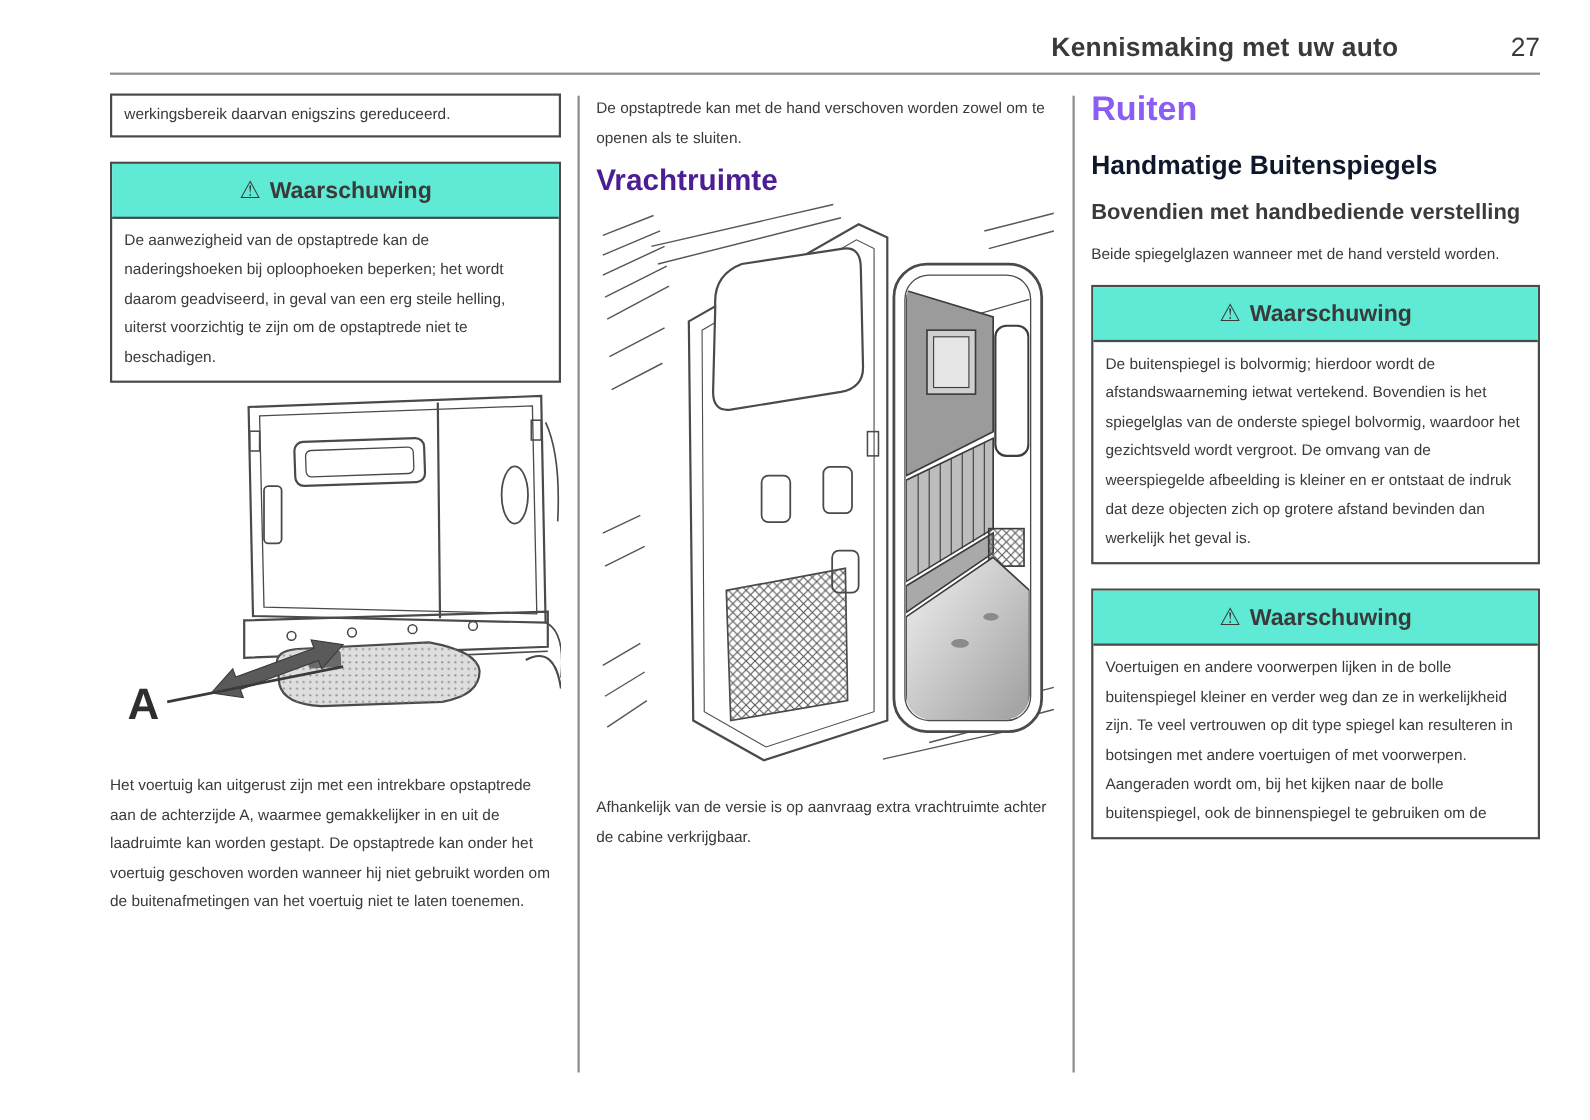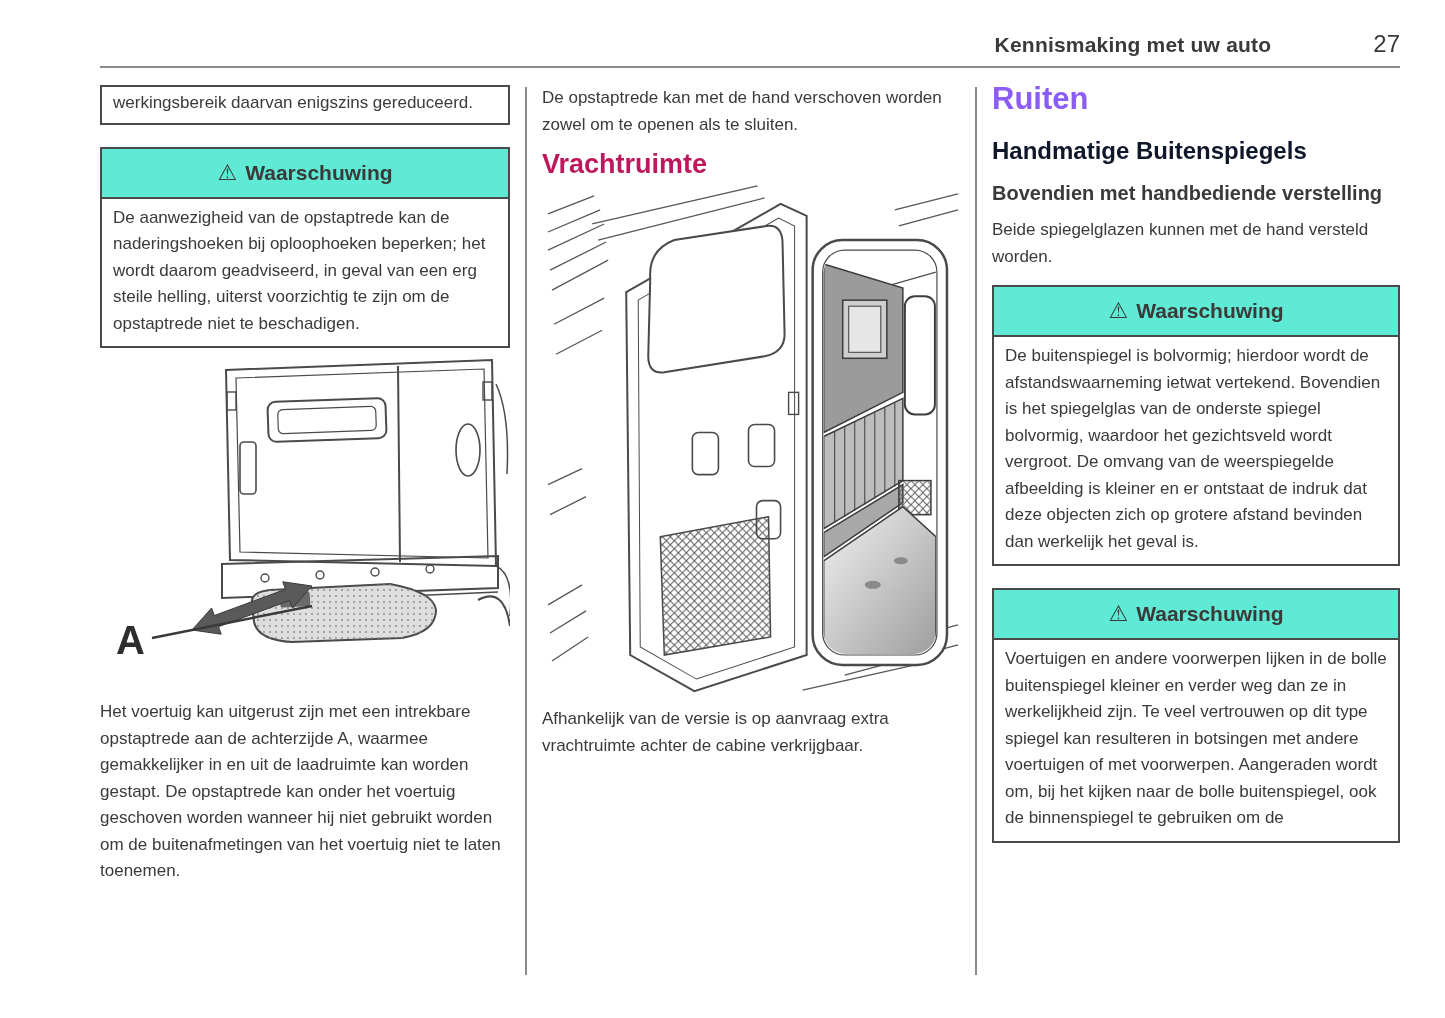--- a/index.html
+++ b/index.html
@@ -4,50 +4,50 @@
 <style>
   * { margin:0; padding:0; box-sizing:border-box; }
   html,body { background:#ffffff; }
   .page {
     position:relative; width:1445px; height:1018px; background:#fff;
     font-family:"Liberation Sans", sans-serif; color:#3a3a3a; overflow:hidden;
     padding:30px 45px 0 100px;
   }
   
   .pagehead { display:flex; justify-content:flex-end; align-items:baseline; gap:102px; padding-bottom:8px; }
-  .pagehead-title { font-size:21px; font-weight:bold; letter-spacing:.2px; }
+  .pagehead-title { font-size:24px; font-weight:bold; letter-spacing:.2px; }
   .pagehead-num { font-size:24px; font-weight:normal; }
   .headrule { height:2px; background:#8c8c8c; width:100%; }
   
   .cols { display:flex; justify-content:space-between; margin-top:17px; }
   .col { flex:0 0 auto; }
   .col1 { width:410px; }
   .col2 { width:418px; }
   .col3 { width:408px; }
   .vrule { flex:0 0 2px; width:2px; background:#8c8c8c; height:888px; margin-top:2px; }
   
-  p.body { font-size:17px; line-height:26.5px; }
+  p.body { font-size:14px; line-height:26.5px; }
   .contbox { border:2px solid #4a4a4a; padding:3px 11px 6px 11px; margin-bottom:22px; }
   .warnbox { border:2px solid #4a4a4a; }
   .warnhead {
     background:#5eead4; border-bottom:2px solid #4a4a4a; text-align:center;
     font-size:21px; font-weight:bold; padding:11px 4px;
   }
   .warnicon { font-weight:normal; font-size:22px; margin-right:8px; }
   .warnbody { padding:6px 11px 9px 11px; }
   figure { display:block; }
   .fig1 { margin:6px 0 4px 0; }
   .fig2 { margin:2px 0 0 0; }
   h1.sect { font-size:31px; font-weight:bold; margin:-4px 0 20px 0; color:#8b5cf6; }
   h2.sub  { font-size:24px; font-weight:bold; margin:0 0 17px 0; color:#0f172a; }
-  h2.mid  { font-size:27px; font-weight:bold; margin:11px 0 0 0; color:#be185d; }
+  h2.mid  { font-size:27px; font-weight:bold; margin:11px 0 0 0; color:#4c1d95; }
   h3.lead { font-size:20px; font-weight:bold; margin:0 0 12px 0; }
   .col1 .warnbox { margin-bottom:6px; }
   .col1 p.tail { margin-top:29px; }
-  .col2 p.tail { }
+  .col2 p.tail { margin-top:13px; }
   .col3 p.body.intro { margin-bottom:15px; }
   .col3 .warnbox + .warnbox { margin-top:22px; }
 </style>
 </head>
 <body>
 
 <div class="page">
 
   <header class="pagehead">
     <span class="pagehead-title">Kennismaking met uw auto</span>
@@ -188,21 +188,21 @@
 
       <p class="body tail">Afhankelijk van de versie is op aanvraag extra vrachtruimte achter de cabine verkrijgbaar.</p>
     </section>
 
     <div class="vrule"></div>
 
     <section class="col col3">
       <h1 class="sect">Ruiten</h1>
       <h2 class="sub">Handmatige Buitenspiegels</h2>
       <h3 class="lead">Bovendien met handbediende verstelling</h3>
-      <p class="body intro">Beide spiegelglazen kunnen met de hand versteld worden.</p>
+      <p class="body intro">Beide spiegelglazen wanneer met de hand versteld worden.</p>
 
       <div class="warnbox">
         <div class="warnhead">
           <span class="warnicon">⚠</span><span>Waarschuwing</span>
         </div>
         <div class="warnbody">
           <p class="body">De buitenspiegel is bolvormig; hierdoor wordt de afstandswaarneming ietwat vertekend. Bovendien is het spiegelglas van de onderste spiegel bolvormig, waardoor het gezichtsveld wordt vergroot. De omvang van de weerspiegelde afbeelding is kleiner en er ontstaat de indruk dat deze objecten zich op grotere afstand bevinden dan werkelijk het geval is.</p>
         </div>
       </div>
 

